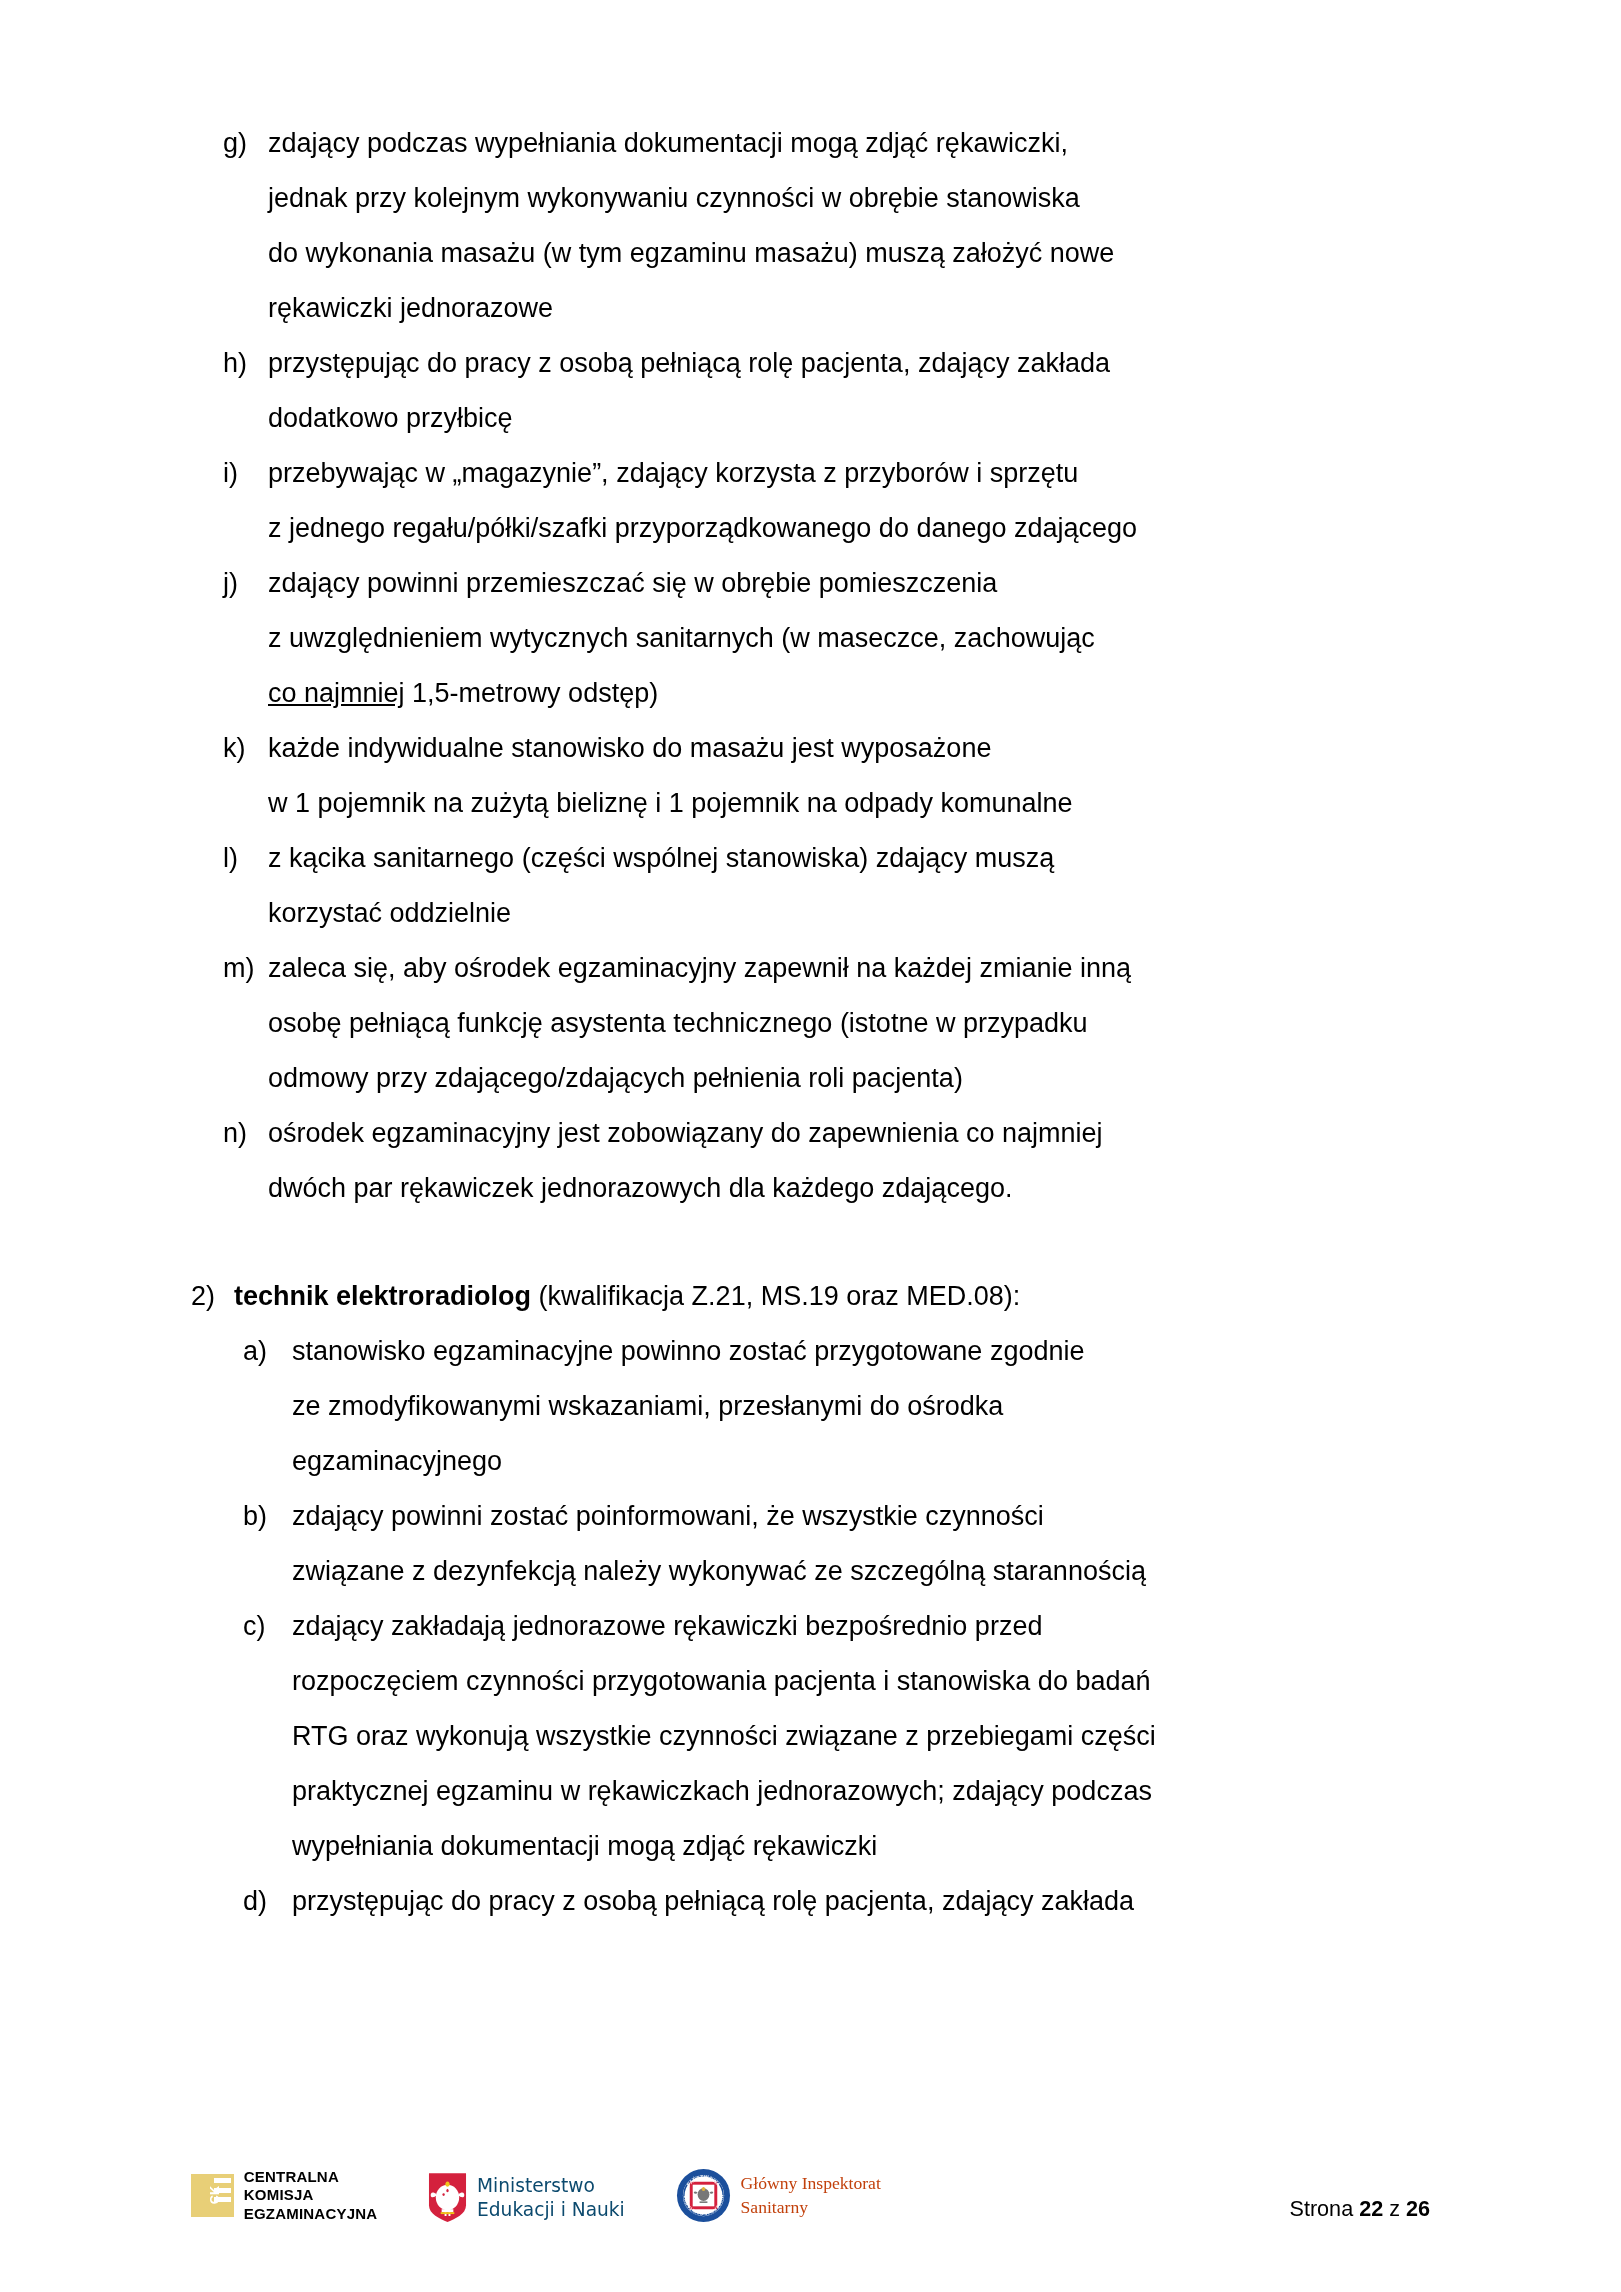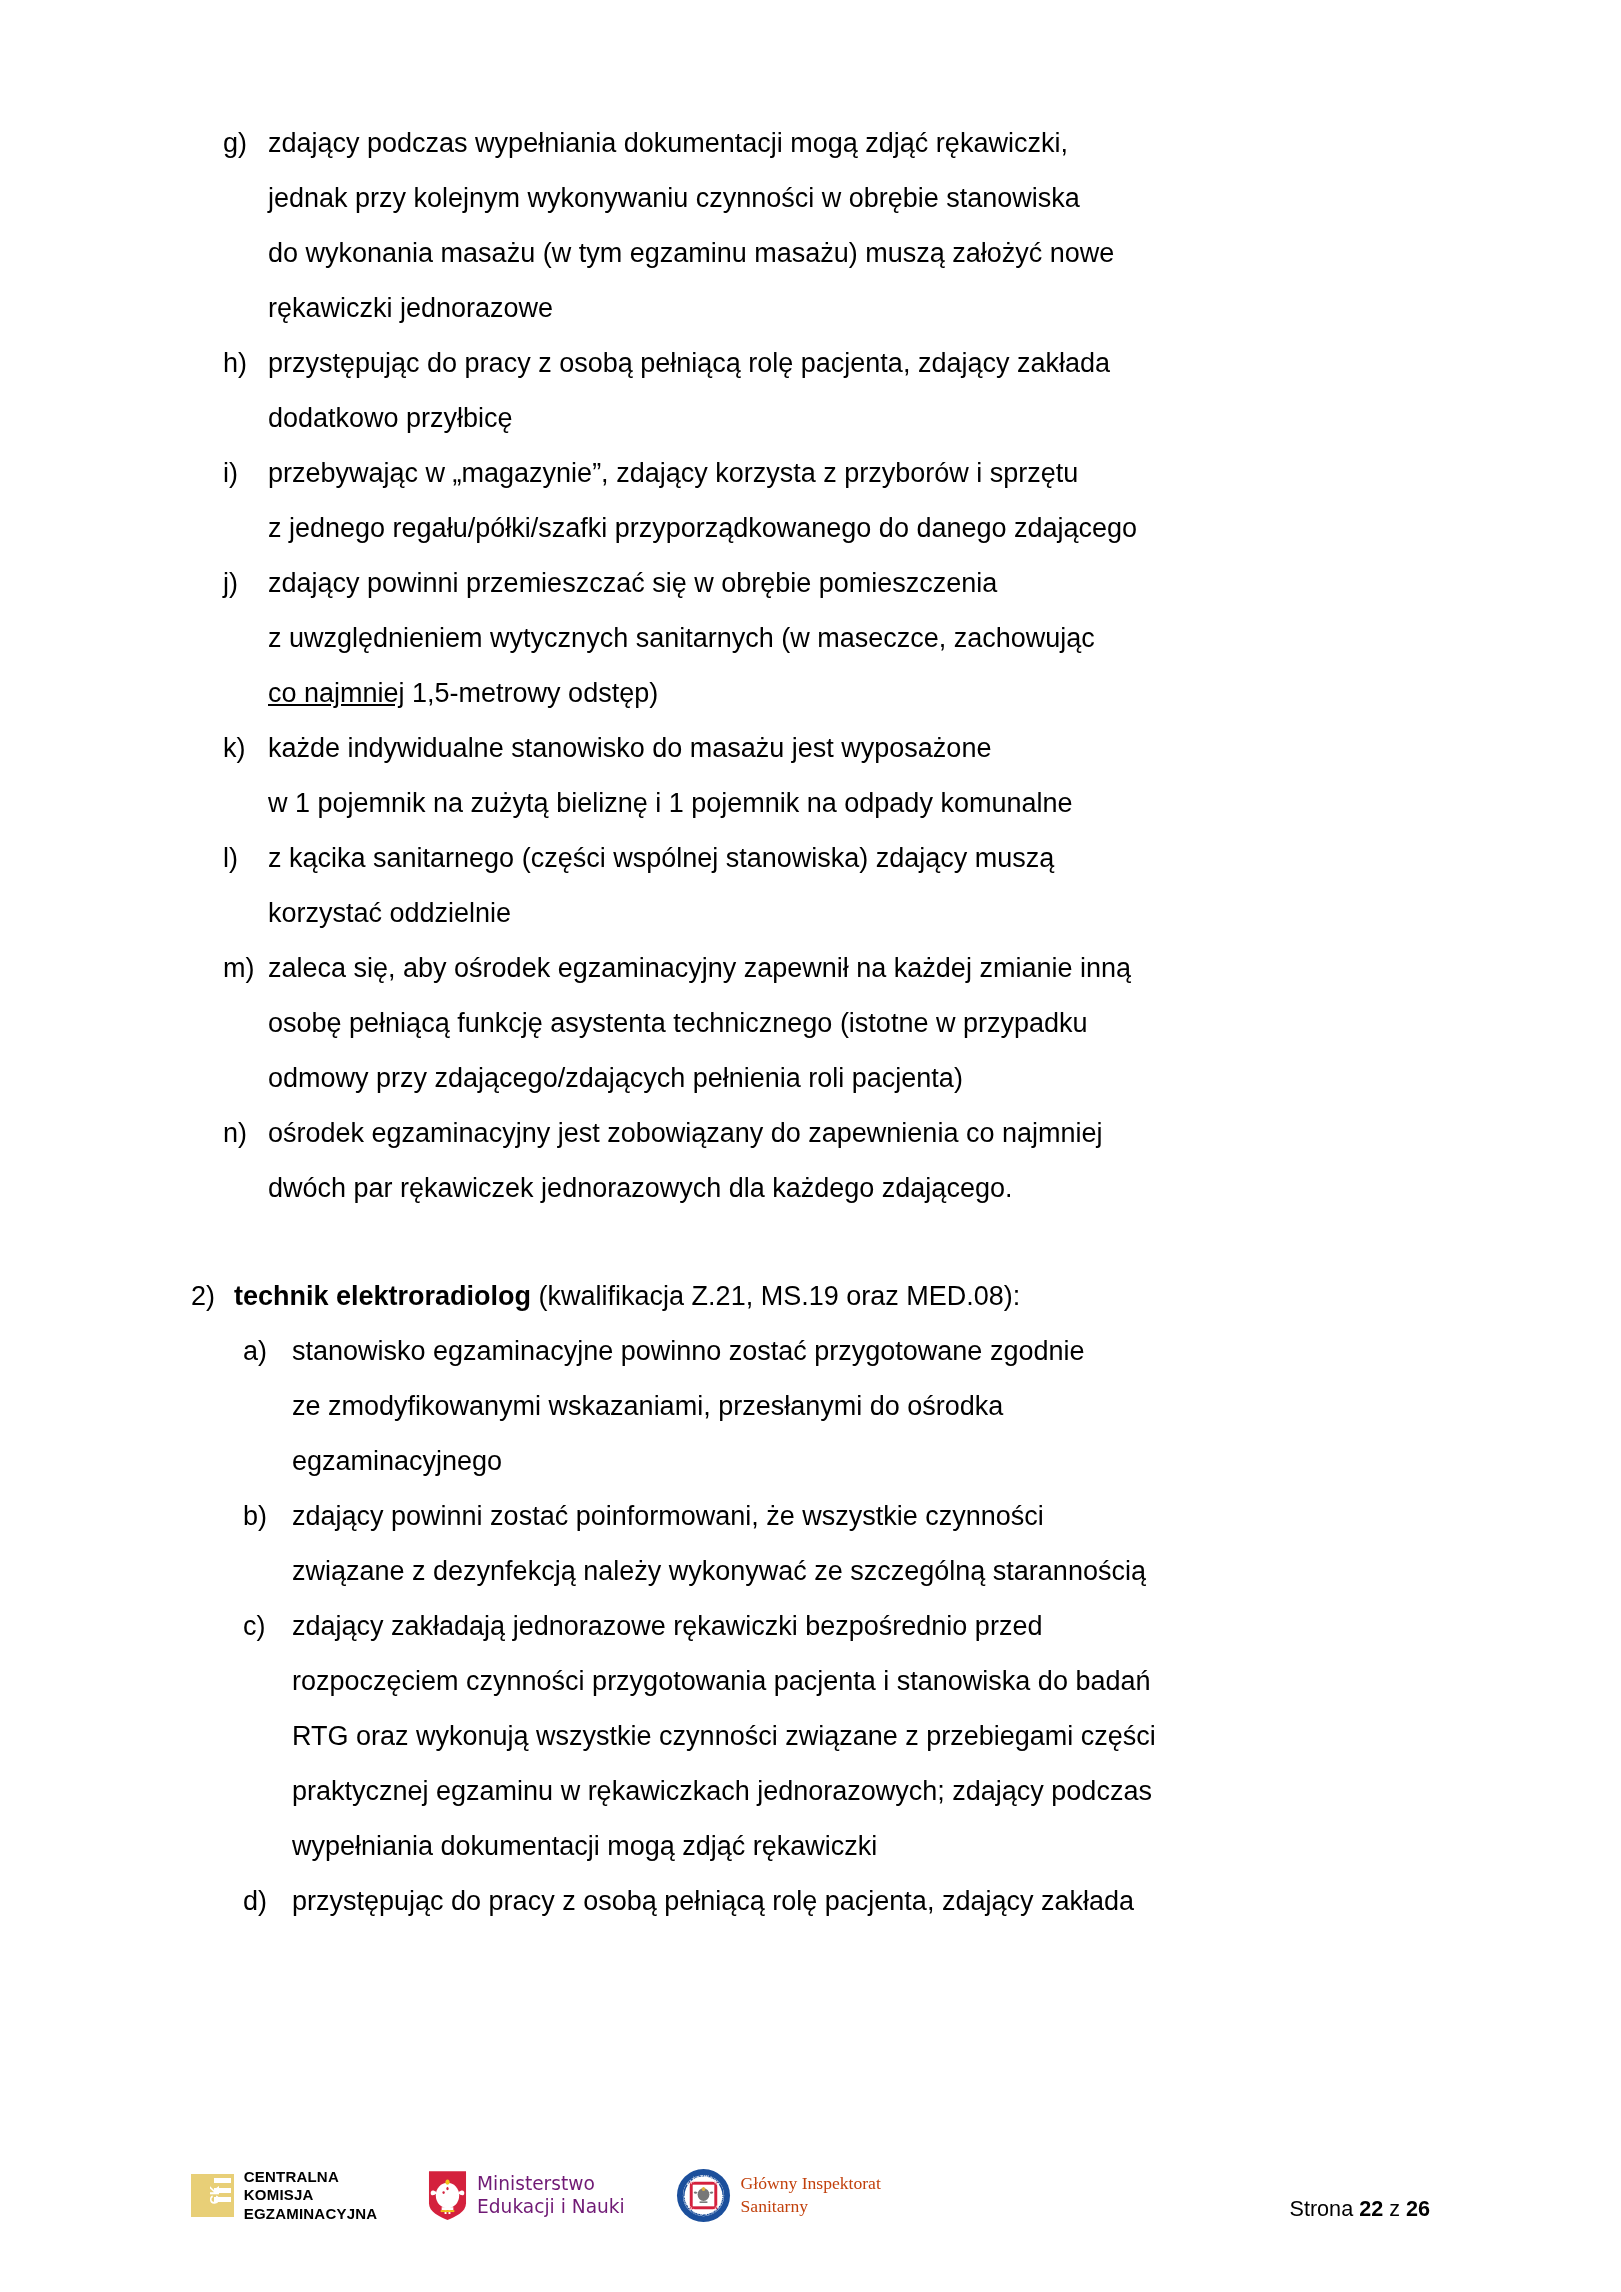--- a/index.html
+++ b/index.html
@@ -70,21 +70,21 @@
     width: 1621px;
     height: 147px;
     box-sizing: border-box;
     padding: 0 191px 0 191px;
     display: flex;
     align-items: flex-start;
     justify-content: space-between;
   }
   .logos {
     display: flex;
-    align-items: center;
+    align-items: flex-end;
     gap: 51px;
     margin-top: 21.6px;
   }
   .logo {
     display: flex;
     align-items: center;
     gap: 9.8px;
   }
 
   
@@ -133,21 +133,21 @@
 
   
   .shield {
     width: 39px;
     height: 51px;
     flex: 0 0 auto;
   }
   .men-text {
     font-size: 18.6px;
     line-height: 23.5px;
-    color: #701a75;
+    color: #0c4a6e;
     font-family: "DejaVu Sans", sans-serif;
   }
 
   
   .seal { width: 55px; height: 55px; flex: 0 0 auto; }
   .gis-text {
     font-size: 17.6px;
     line-height: 23.5px;
     color: #c2410c;
     font-family: "Liberation Serif", serif;

